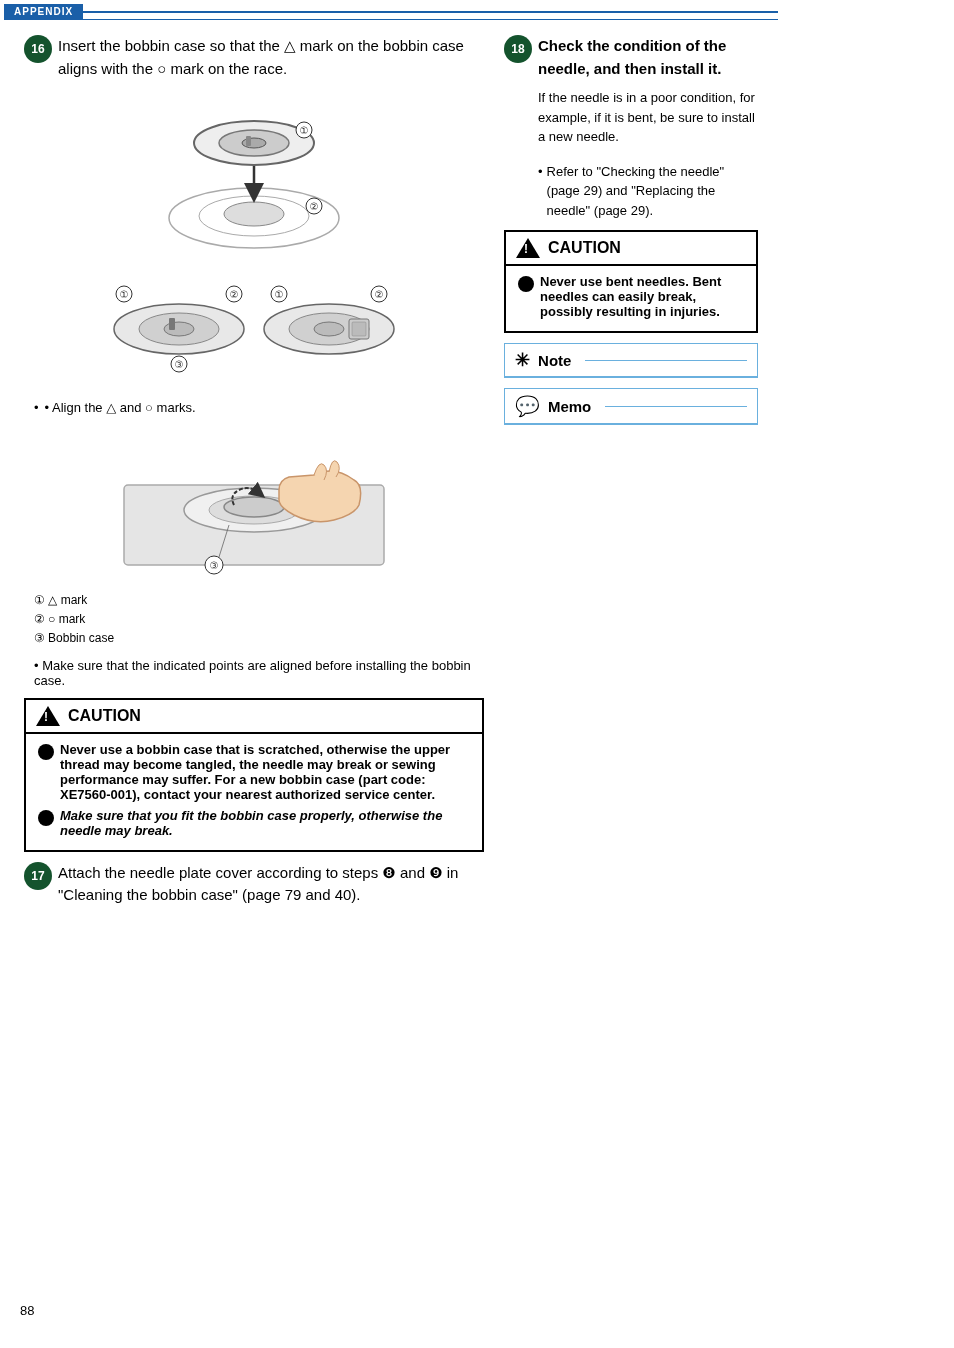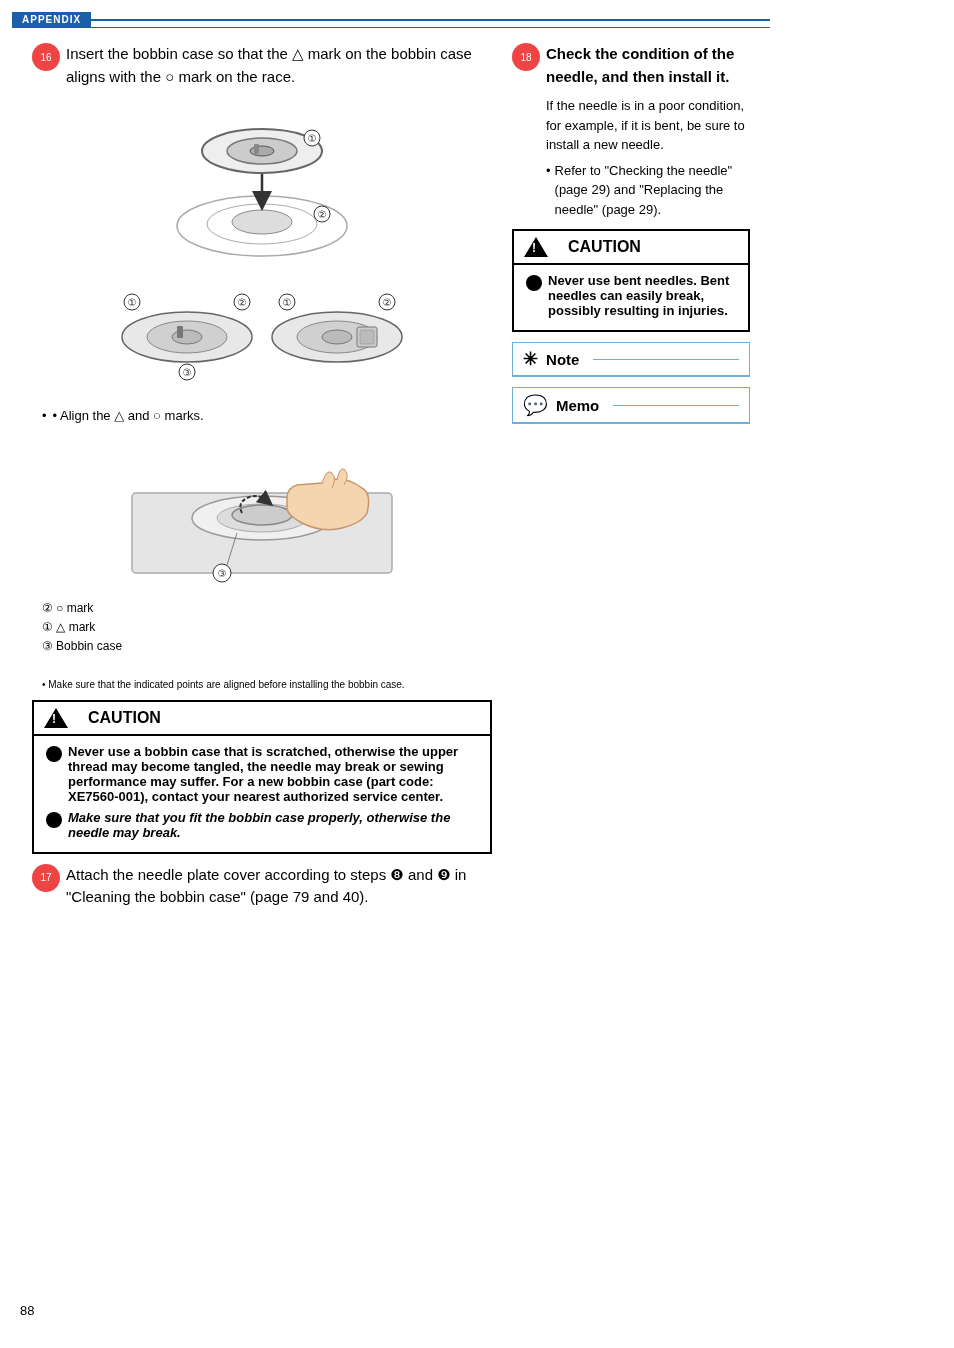--- a/index.html
+++ b/index.html
@@ -7,21 +7,21 @@
       font-family: Arial, sans-serif;
       font-size: 13px;
       background: #fff;
       color: #000;
       width: 954px;
       min-height: 1348px;
     }
     .page {
       width: 782px;
       min-height: 1348px;
-      padding: 12px;
+      padding: 4px;
       position: relative;
     }
     .header-row {
       display: flex;
       align-items: center;
       border-bottom: 1px solid #1a5fa8;
       padding-bottom: 0;
     }
     .appendix-bar {
       background: #1a5fa8;
@@ -50,25 +50,25 @@
       flex: 1;
     }
 
     
     .step-circle {
       display: inline-flex;
       align-items: center;
       justify-content: center;
       width: 28px;
       height: 28px;
-      background: #ef4444;
+      background: #14532d;
       color: #fff;
       border-radius: 50%;
-      font-size: 10px;
-      font-weight: normal;
+      font-size: 12px;
+      font-weight: bold;
       flex-shrink: 0;
       margin-right: 6px;
     }
 
     .step-header {
       display: flex;
       align-items: flex-start;
       margin-bottom: 8px;
     }
     .step-text {
@@ -102,21 +102,21 @@
       padding: 0;
     }
     .caution-header {
       background: #fff;
       display: flex;
       align-items: center;
       padding: 6px 10px;
       border-bottom: 2px solid #000;
       font-size: 16px;
       font-weight: bold;
-      gap: 20px;
+      gap: 8px;
     }
     .caution-triangle {
       width: 0;
       height: 0;
       border-left: 12px solid transparent;
       border-right: 12px solid transparent;
       border-bottom: 20px solid #000;
       position: relative;
       flex-shrink: 0;
     }
@@ -209,22 +209,22 @@
     
     .align-mark-line {
       display: flex;
       align-items: center;
       gap: 6px;
       font-size: 13px;
       margin: 6px 0 10px 10px;
     }
 
     .make-sure-line {
-      font-size: 10px;
-      margin: 22px 0 10px 10px;
+      font-size: 13px;
+      margin: 9px 0 10px 10px;
     }
   </style>
 </head>
 <body>
 
 <div class="page">
 
   <div class="header-row">
     <div class="appendix-bar">APPENDIX</div>
     <div class="header-line"></div>
@@ -328,22 +328,22 @@
           </defs>
 
           <circle cx="100" cy="140" r="9" fill="#fff" stroke="#333" stroke-width="1"></circle>
           <text x="100" y="144" text-anchor="middle" font-size="10" fill="#333">③</text>
 
           <line x1="105" y1="132" x2="115" y2="100" stroke="#666" stroke-width="0.8"></line>
         </svg>
       </div>
 
       <div class="numbered-labels">
+        <div>① △ mark</div>
         <div>② ○ mark</div>
-        <div>① △ mark</div>
         <div>③ Bobbin case</div>
       </div>
 
       <div class="make-sure-line">
         • Make sure that the indicated points are aligned before installing the bobbin case.
       </div>
 
       <div class="caution-box">
         <div class="caution-header">
           <div class="caution-triangle"></div>
@@ -371,21 +371,21 @@
     </div>
 
     <div class="right-col">
 
       <div class="step-header">
         <div class="step-circle">18</div>
         <div class="step-text">
           <strong>Check the condition of the needle, and then install it.</strong>
         </div>
       </div>
-      <div style="margin-left:34px; font-size:13px; line-height:1.5; margin-bottom:6px;">
+      <div style="margin-left:34px; font-size:13px; line-height:1.5; margin-bottom:15px;">
         <span>If the needle is in a poor condition, for example, if it is bent, be sure to install a new needle.</span>
       </div>
       <div style="margin-left:34px; font-size:13px; line-height:1.5; margin-bottom:10px;">
         <div class="bullet-item">
           <span style="margin-right:4px;">•</span>
           <span>Refer to "Checking the needle" (page 29) and "Replacing the needle" (page 29).</span>
         </div>
       </div>
 
       <div class="caution-box">

